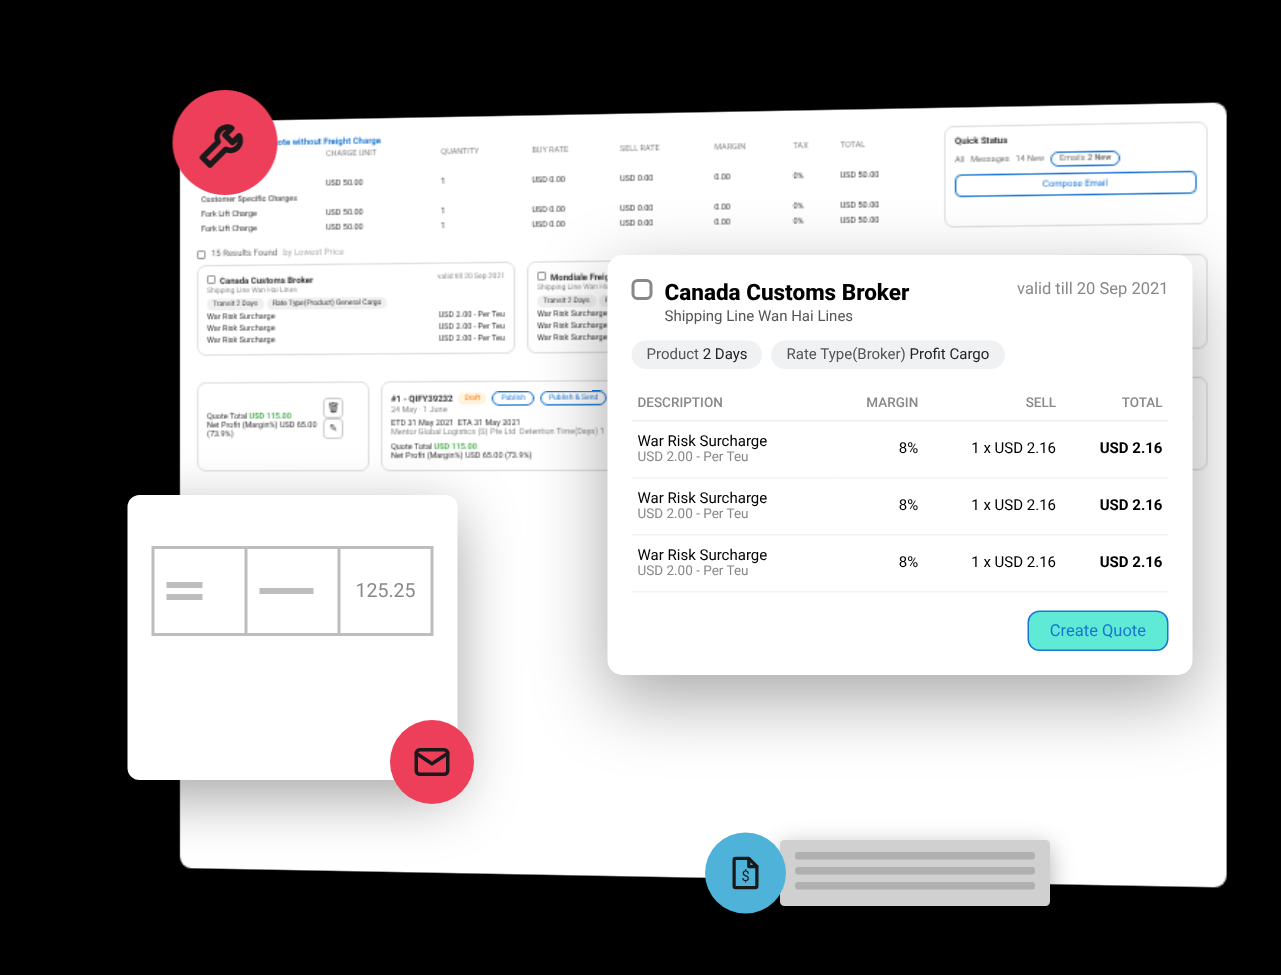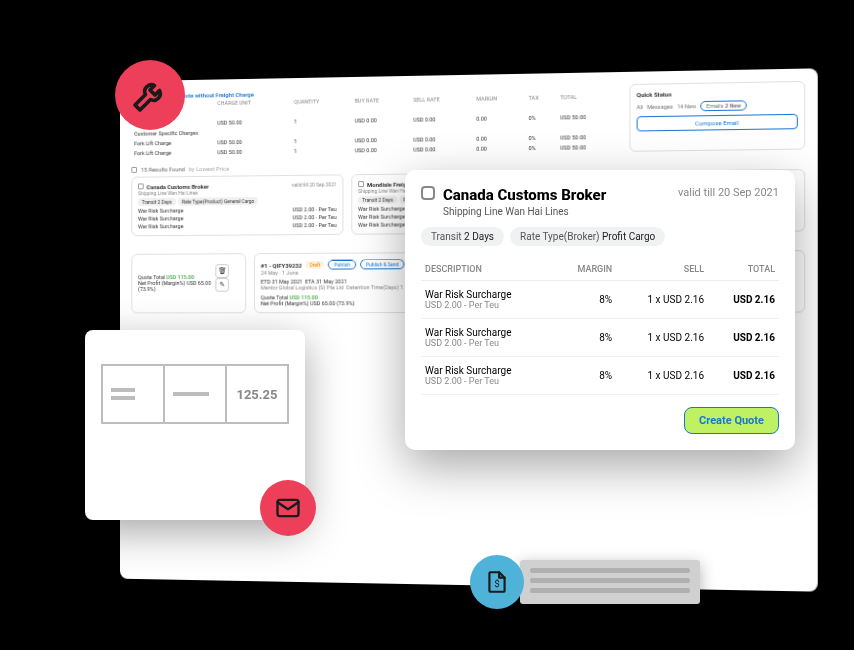--- a/index.html
+++ b/index.html
@@ -73,31 +73,31 @@
 .popup-pills{margin-top:10px;display:flex;gap:6px}
 .popup-pill{background:#f0f1f3;border-radius:14px;padding:4px 10px;font-size:10px;color:#555}
 .popup-pill b{color:#222;font-weight:400}
 .popup-table{width:100%;margin-top:12px;border-collapse:collapse;font-size:10px}
 .popup-table th{text-align:left;color:#888;font-weight:500;padding:6px 4px;border-bottom:1px solid #eee;font-size:9px}
 .popup-table th.r,.popup-table td.r{text-align:right}
 .popup-table td{padding:8px 4px;border-bottom:1px solid #f2f2f2}
 .popup-table .sub{color:#888;font-size:9px;display:block}
 .popup-table .total{font-weight:700}
 .popup-foot{text-align:right;margin-top:12px}
-.popup-btn{border:1.5px solid #1976d2;color:#1976d2;border-radius:8px;padding:6px 14px;font-size:11px;font-weight:700;background:#bef264;cursor:pointer}
+.popup-btn{border:1.5px solid #1976d2;color:#1976d2;border-radius:8px;padding:6px 14px;font-size:11px;font-weight:400;background:#5eead4;cursor:pointer}
 
 
 .rate-card{position:absolute;left:85px;top:330px;width:220px;height:190px;background:#fff;border-radius:8px;box-shadow:0 12px 40px rgba(0,0,0,.35);padding:18px 16px;z-index:9}
 .rate-title{font-weight:900;font-size:22px;color:#222}
 .rate-boxes{display:flex;border:2px solid #bdbdbd;margin-top:16px;height:60px}
 .rate-boxes>div{flex:1;border-right:2px solid #bdbdbd;display:flex;flex-direction:column;justify-content:center;align-items:flex-start;padding:8px;gap:4px}
 .rate-boxes>div:last-child{border-right:none;align-items:center}
 .rb-line{width:24px;height:4px;background:#bdbdbd}
 .rb-line.long{width:36px}
-.rate-num{font-size:13px;color:#888;font-weight:700}
+.rate-num{font-size:13px;color:#888;font-weight:400}
 
 .icon-btn{width:14px;height:14px;border:1px solid #ccc;border-radius:3px;display:inline-flex;align-items:center;justify-content:center;font-size:7px}
 </style>
 </head>
 <body>
 
 <div class="canvas">
   <div class="top-row">
     <div class="charges-panel">
       <span style="font-weight:600;margin-right:6px">Charges</span>
@@ -269,21 +269,21 @@
     <div class="left">
       <div class="chk"></div>
       <div>
         <div class="popup-title">Canada Customs Broker</div>
         <div class="popup-sub">Shipping Line Wan Hai Lines</div>
       </div>
     </div>
     <div class="popup-valid">valid till 20 Sep 2021</div>
   </div>
   <div class="popup-pills">
-    <span class="popup-pill"><span>Transit</span> <b>2 Days</b></span>
+    <span class="popup-pill"><span>Product</span> <b>2 Days</b></span>
     <span class="popup-pill"><span>Rate Type(Broker)</span> <b>Profit Cargo</b></span>
   </div>
   <table class="popup-table">
     <tbody>
         <tr>
       <th>DESCRIPTION</th>
       <th class="r">MARGIN</th>
       <th class="r">SELL</th>
       <th class="r">TOTAL</th>
     </tr>

